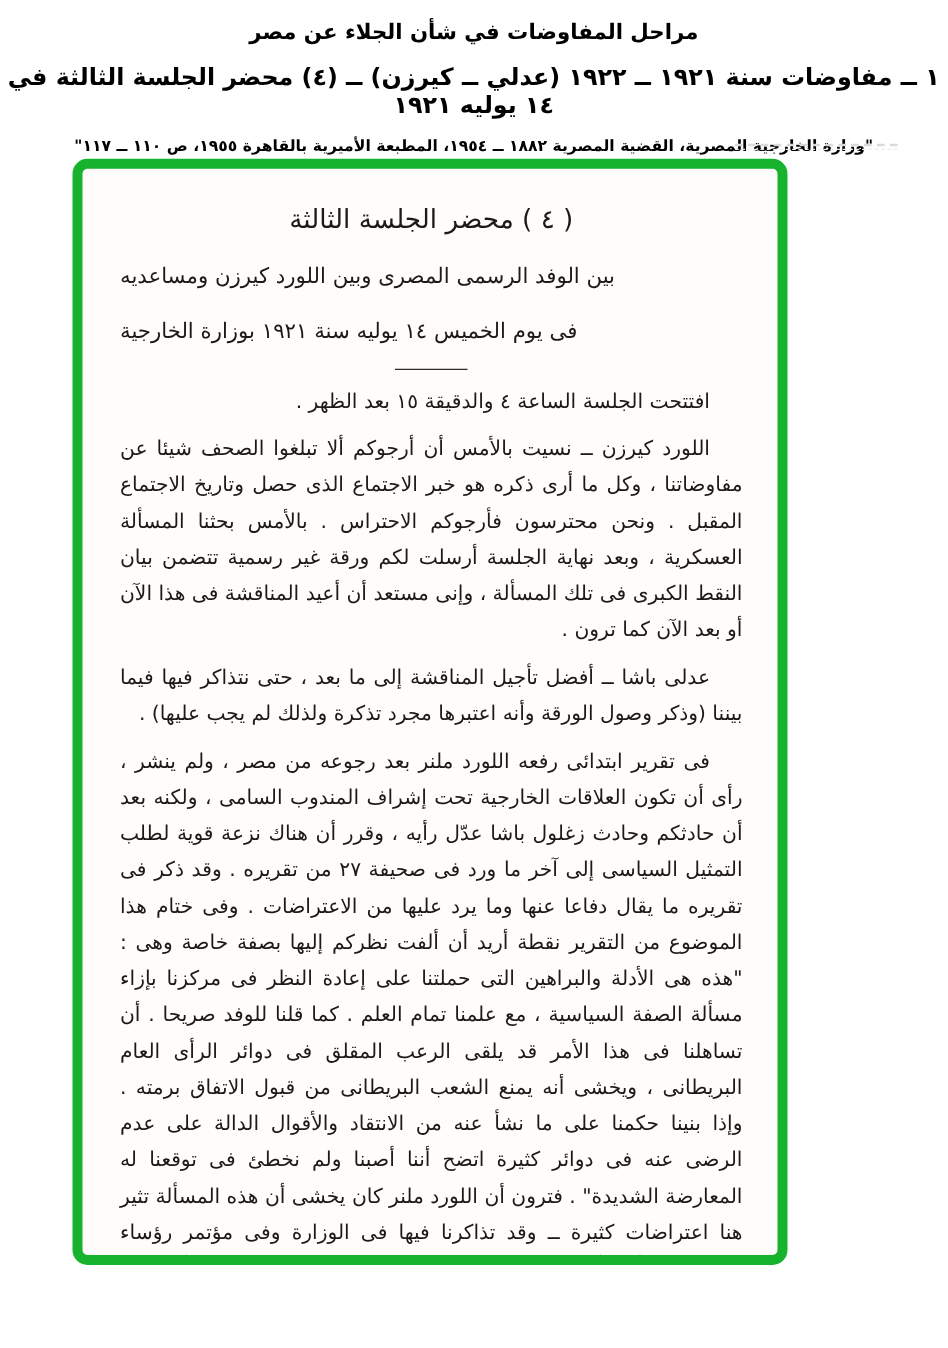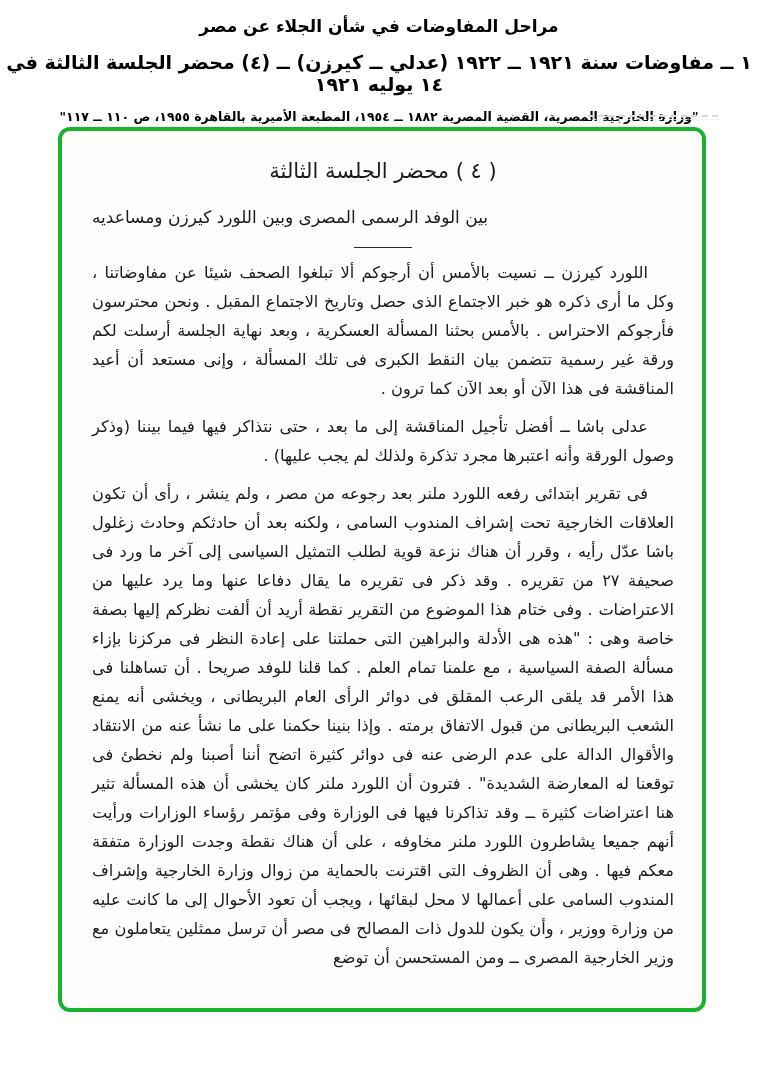--- a/index.html
+++ b/index.html
@@ -16,22 +16,22 @@
   .h3{ font-size:12.5px; font-weight:700; margin-top:14px; }
 
   
   .dash-artifact{
     position:absolute; top:115px; right:40px; width:130px; height:5px;
     border-top:2px dashed #d9d9d9; border-bottom:1px dashed #ececec;
   }
 
   
   .green-box{
-    position:absolute; left:58px; top:127px; width:648px; height:885px;
-    border:4px solid #6d28d9; border-radius:12px; background:#fffdfb;
+    position:absolute; left:58px; top:127px; width:572px; height:885px;
+    border:8px solid #6d28d9; border-radius:12px; background:#fffdfb;
     overflow:hidden;
   }
   .doc{
     direction:rtl; color:#1c1a18; padding:16px 28px 0 30px; height:100%;
   }
   .doc-title{
     text-align:center; font-size:21px; margin-top:12px; font-weight:500;
   }
   .doc-sub{ text-align:left; font-size:17px; margin-top:24px; }
   .divider{
@@ -53,21 +53,23 @@
     <div class="h2">١ ــ مفاوضات سنة ١٩٢١ ــ ١٩٢٢ (عدلي ــ كيرزن) ــ (٤) محضر الجلسة الثالثة في ١٤ يوليه ١٩٢١</div>
     <div class="h3">"وزارة الخارجية المصرية، القضية المصرية ١٨٨٢ ــ ١٩٥٤، المطبعة الأميرية بالقاهرة ١٩٥٥، ص ١١٠ ــ ١١٧"</div>
   </header>
 
   <div class="dash-artifact"></div>
 
   <div class="green-box" style="border-color: rgb(23, 179, 44);">
     <div class="doc">
       <div class="doc-title">( ٤ ) محضر الجلسة الثالثة</div>
       <div class="doc-sub">بين الوفد الرسمى المصرى وبين اللورد كيرزن ومساعديه</div>
+      <div class="doc-sub">فى يوم الخميس ١٤ يوليه سنة ١٩٢١ بوزارة الخارجية</div>
       <div class="divider"></div>
 
+      <p class="para first">افتتحت الجلسة الساعة ٤ والدقيقة ١٥ بعد الظهر .</p>
       <p class="para">اللورد كيرزن ــ نسيت بالأمس أن أرجوكم ألا تبلغوا الصحف شيئا عن مفاوضاتنا ، وكل ما أرى ذكره هو خبر الاجتماع الذى حصل وتاريخ الاجتماع المقبل .  ونحن محترسون فأرجوكم الاحتراس . بالأمس بحثنا المسألة العسكرية ، وبعد نهاية الجلسة أرسلت لكم ورقة غير رسمية تتضمن بيان النقط الكبرى فى تلك المسألة ، وإنى مستعد أن أعيد المناقشة فى هذا الآن أو بعد الآن كما ترون .</p>
       <p class="para">عدلى باشا ــ أفضل تأجيل المناقشة إلى ما بعد ، حتى نتذاكر فيها فيما بيننا (وذكر وصول الورقة وأنه اعتبرها مجرد تذكرة ولذلك لم يجب عليها) .</p>
       <p class="para">فى تقرير ابتدائى رفعه اللورد ملنر بعد رجوعه من مصر ، ولم ينشر ، رأى أن تكون العلاقات الخارجية تحت إشراف المندوب السامى ، ولكنه بعد أن حادثكم وحادث زغلول باشا عدّل رأيه ، وقرر أن هناك نزعة قوية لطلب التمثيل السياسى إلى آخر ما ورد فى صحيفة ٢٧ من تقريره . وقد ذكر فى تقريره ما يقال دفاعا عنها وما يرد عليها من الاعتراضات .  وفى ختام هذا الموضوع من التقرير نقطة أريد أن ألفت نظركم إليها بصفة خاصة وهى : "هذه هى الأدلة والبراهين التى حملتنا على إعادة النظر فى مركزنا بإزاء مسألة الصفة السياسية ، مع علمنا تمام العلم . كما قلنا للوفد صريحا . أن تساهلنا فى هذا الأمر قد يلقى الرعب المقلق فى دوائر الرأى العام البريطانى ، ويخشى أنه يمنع الشعب البريطانى من قبول الاتفاق برمته .  وإذا بنينا حكمنا على ما نشأ عنه من الانتقاد والأقوال الدالة على عدم الرضى عنه فى دوائر كثيرة اتضح أننا أصبنا ولم نخطئ فى توقعنا له المعارضة الشديدة" .  فترون أن اللورد ملنر كان يخشى أن هذه المسألة تثير هنا اعتراضات كثيرة ــ وقد تذاكرنا فيها فى الوزارة وفى مؤتمر رؤساء الوزارات ورأيت أنهم جميعا يشاطرون اللورد ملنر مخاوفه ، على أن هناك نقطة وجدت الوزارة متفقة معكم فيها . وهى أن الظروف التى اقترنت بالحماية من زوال وزارة الخارجية وإشراف المندوب السامى على أعمالها لا محل لبقائها ، ويجب أن تعود الأحوال إلى ما كانت عليه من وزارة ووزير ، وأن يكون للدول ذات المصالح فى مصر أن ترسل ممثلين يتعاملون مع وزير الخارجية المصرى  ــ  ومن المستحسن أن توضع</p>
     </div>
   </div>
 
 </div>
 
 </body></html>

